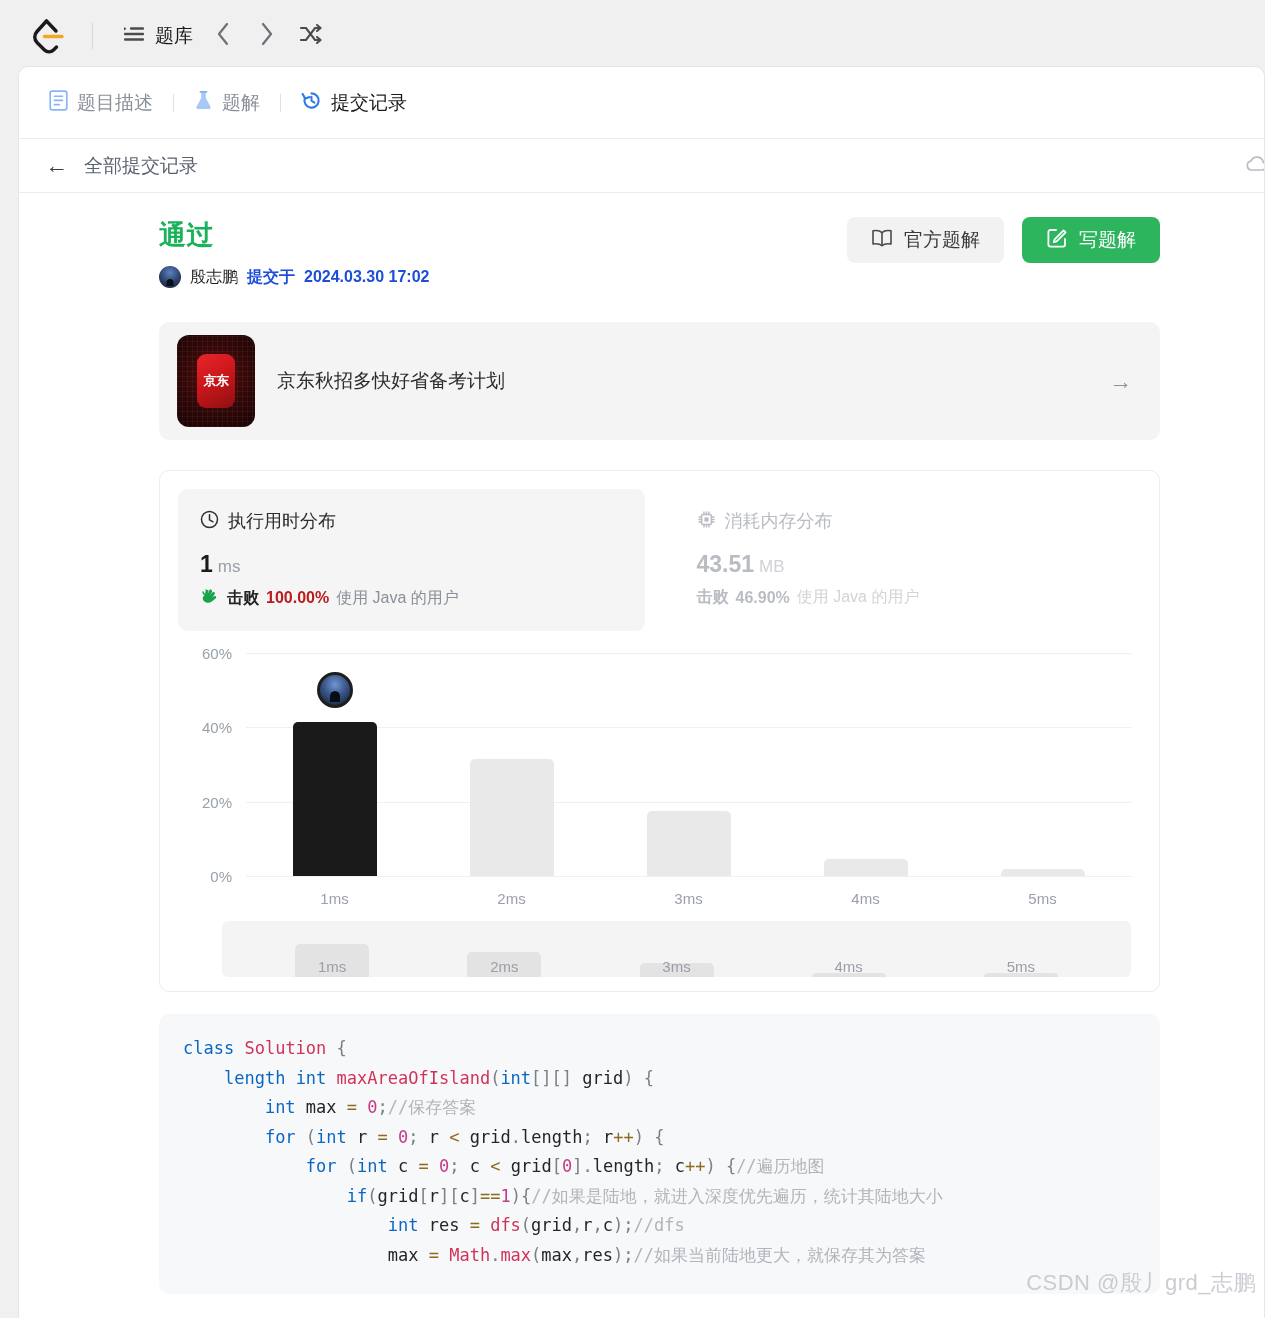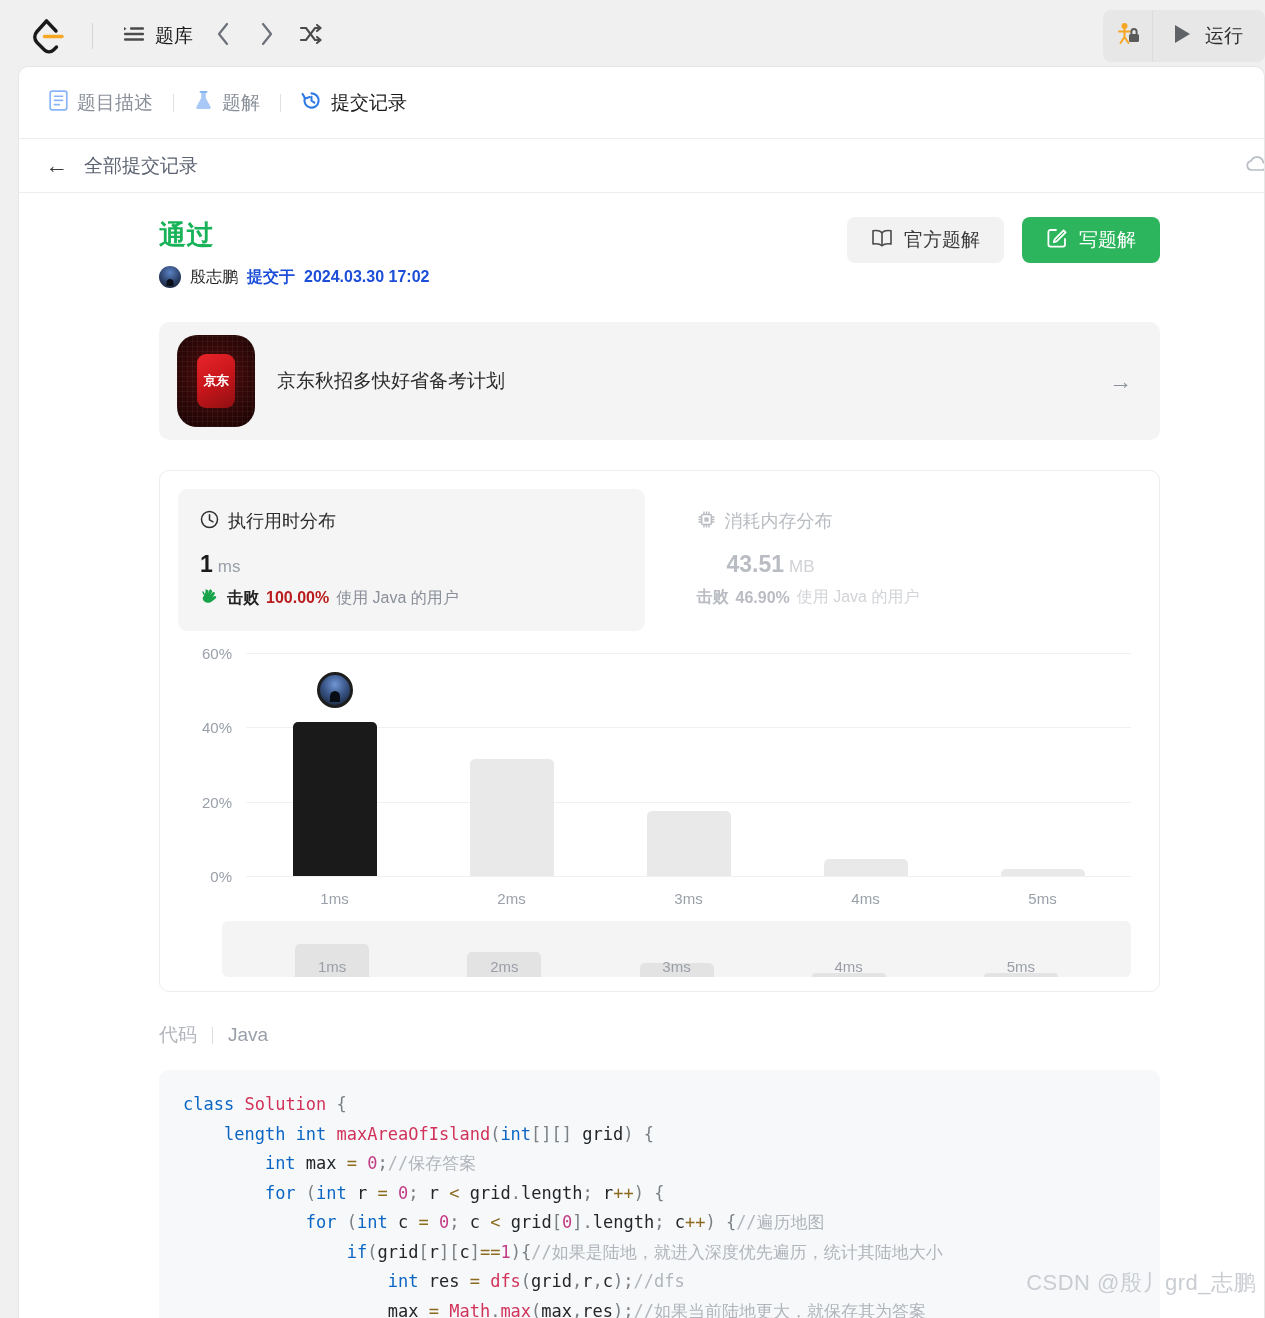--- a/index.html
+++ b/index.html
@@ -115,21 +115,21 @@
   .btn-ghost { background: #f2f2f2; color: #3b3b3b; }
   .btn-green { background: #2db55d; color: #ffffff; }
 
   
   .promo {
     margin-top: 34px; height: 118px; background: #f4f4f5;
     border-radius: 10px; display: flex; align-items: center;
     padding: 0 28px 0 18px; cursor: pointer;
   }
   .promo-thumb {
-    width: 78px; height: 92px; border-radius: 20px; flex: none;
+    width: 78px; height: 92px; border-radius: 12px; flex: none;
     background:
       repeating-linear-gradient(0deg, rgba(255,255,255,.045) 0 1px, transparent 1px 5px),
       repeating-linear-gradient(90deg, rgba(255,255,255,.045) 0 1px, transparent 1px 5px),
       radial-gradient(circle at 50% 45%, #5a0d0d 0%, #300707 55%, #190303 100%);
     display: flex; align-items: center; justify-content: center;
   }
   .promo-badge {
     width: 38px; height: 54px; border-radius: 9px;
     background: linear-gradient(150deg, #e8252a 0%, #c8161b 50%, #8f0f12 100%);
     display: flex; align-items: center; justify-content: center;
@@ -148,21 +148,21 @@
   }
   .stats-top { display: flex; gap: 30px; }
   .stat-box { flex: 1; border-radius: 9px; padding: 20px 22px 22px 22px; }
   .stat-box.sel { background: #f5f5f6; }
   .stat-hdr { display: flex; align-items: center; gap: 9px; }
   .stat-hdr .lbl { font-size: 18px; color: #2e2e2e; }
   .stat-box.dim .stat-hdr .lbl { color: #b9bcc2; }
   .stat-val { margin-top: 18px; font-size: 22px; color: #1b1b1b; }
   .stat-val b { font-size: 23px; font-weight: bold; }
   .stat-val .unit { font-size: 17px; color: #9aa0a9; margin-left: 5px; }
-  .stat-box.dim .stat-val { color: #c2c5cb; margin-left: 30px; }
+  .stat-box.dim .stat-val { color: #c2c5cb; }
   .stat-box.dim .stat-val b { color: #b9bcc2; }
   .stat-box.dim .stat-val .unit { color: #d0d2d6; }
   .stat-beat { margin-top: 9px; display: flex; align-items: center; gap: 7px; font-size: 16px; }
   .stat-beat .t1 { color: #232323; font-weight: bold; }
   .stat-beat .pct { color: #b91c1c; font-weight: bold; }
   .stat-beat .t2 { color: #8a8f99; }
   .stat-box.dim .stat-beat .t1 { color: #b9bcc2; }
   .stat-box.dim .stat-beat .pct { color: #b9bcc2; }
   .stat-box.dim .stat-beat .t2 { color: #d2d4d8; }
 
@@ -279,42 +279,20 @@
         <svg width="24" height="22" viewBox="0 0 24 22">
           <path d="M2 5 H7 L16 17 H21" stroke="#4b4b4b" stroke-width="2.1" fill="none" stroke-linecap="round"></path>
           <path d="M2 17 H7 L16 5 H21" stroke="#4b4b4b" stroke-width="2.1" fill="none" stroke-linecap="round"></path>
           <path d="M18 2 L21.6 5 L18 8" stroke="#4b4b4b" stroke-width="2.1" fill="none" stroke-linecap="round" stroke-linejoin="round"></path>
           <path d="M18 14 L21.6 17 L18 20" stroke="#4b4b4b" stroke-width="2.1" fill="none" stroke-linecap="round" stroke-linejoin="round"></path>
         </svg>
       </span>
     </div>
   </div>
 
-  <div class="topbar-right">
-    <div class="run-group">
-      <div class="debug-cell">
-        <span>
-          <svg width="26" height="26" viewBox="0 0 26 26">
-            <circle cx="9.5" cy="5" r="3" fill="#f5a623"></circle>
-            <path d="M9.5 8 V16 M4 10.5 L15 10.5 M9.5 16 L5.5 22 M9.5 16 L13.5 22" stroke="#f5a623" stroke-width="2" fill="none" stroke-linecap="round"></path>
-            <rect x="14" y="13" width="10" height="8" rx="1.6" fill="#5a5a5a"></rect>
-            <path d="M16.4 13 V10.6 a2.6 2.6 0 0 1 5.2 0 V13" stroke="#5a5a5a" stroke-width="1.9" fill="none"></path>
-          </svg>
-        </span>
-      </div>
-      <div class="run-cell">
-        <span>
-          <svg width="22" height="22" viewBox="0 0 22 22">
-              <path d="M4 2 L19 11 L4 20 Z" fill="#5f6368"></path>
-            </svg>
-        </span>
-        <span class="lbl">运行</span>
-      </div>
-    </div>
-  </div>
 </div>
 
 <div class="panel">
 
   <div class="tabs">
     <div class="tab inactive">
       <span>
         <svg width="19" height="21" viewBox="0 0 19 21">
           <rect x="1.2" y="1.2" width="16.6" height="18.6" rx="2" stroke="#8ab4f8" stroke-width="1.7" fill="none"></rect>
           <rect x="4.6" y="5.4" width="9.8" height="1.7" rx=".8" fill="#8ab4f8"></rect>
@@ -521,25 +499,20 @@
             </div>
             <div class="brush-col">
               <div class="brush-bar" style="height: 8%;">
                 <div class="brush-lbl">5ms</div>
               </div>
             </div>
           </div>
       </div>
     </div>
 
-    <div class="code-hdr">
-      <span class="k">代码</span>
-      <span class="dv"></span>
-      <span class="lang">Java</span>
-    </div>
     <div class="code-box" id="code-box"><span class="kw">class</span> <span class="typ">Solution</span> <span class="pn">{</span>
     <span class="kw">length</span> <span class="kw">int</span> <span class="fn">maxAreaOfIsland</span><span class="pn">(</span><span class="kw">int</span><span class="pn">[</span><span class="pn">]</span><span class="pn">[</span><span class="pn">]</span> <span class="pl">grid</span><span class="pn">)</span> <span class="pn">{</span>
         <span class="kw">int</span> <span class="pl">max</span> <span class="op">=</span> <span class="num">0</span><span class="pn">;</span><span class="cm">//保存答案</span>
         <span class="kw">for</span> <span class="pn">(</span><span class="kw">int</span> <span class="pl">r</span> <span class="op">=</span> <span class="num">0</span><span class="pn">;</span> <span class="pl">r</span> <span class="op">&lt;</span> <span class="pl">grid</span><span class="pn">.</span><span class="pl">length</span><span class="pn">;</span> <span class="pl">r</span><span class="op">++</span><span class="pn">)</span> <span class="pn">{</span>
             <span class="kw">for</span> <span class="pn">(</span><span class="kw">int</span> <span class="pl">c</span> <span class="op">=</span> <span class="num">0</span><span class="pn">;</span> <span class="pl">c</span> <span class="op">&lt;</span> <span class="pl">grid</span><span class="pn">[</span><span class="num">0</span><span class="pn">]</span><span class="pn">.</span><span class="pl">length</span><span class="pn">;</span> <span class="pl">c</span><span class="op">++</span><span class="pn">)</span> <span class="pn">{</span><span class="cm">//遍历地图</span>
                 <span class="kw">if</span><span class="pn">(</span><span class="pl">grid</span><span class="pn">[</span><span class="pl">r</span><span class="pn">]</span><span class="pn">[</span><span class="pl">c</span><span class="pn">]</span><span class="op">==</span><span class="num">1</span><span class="pn">)</span><span class="pn">{</span><span class="cm">//如果是陆地，就进入深度优先遍历，统计其陆地大小</span>
                     <span class="kw">int</span> <span class="pl">res</span> <span class="op">=</span> <span class="fn">dfs</span><span class="pn">(</span><span class="pl">grid</span><span class="pn">,</span><span class="pl">r</span><span class="pn">,</span><span class="pl">c</span><span class="pn">)</span><span class="pn">;</span><span class="cm">//dfs</span>
                     <span class="pl">max</span> <span class="op">=</span> <span class="typ">Math</span><span class="pn">.</span><span class="fn">max</span><span class="pn">(</span><span class="pl">max</span><span class="pn">,</span><span class="pl">res</span><span class="pn">)</span><span class="pn">;</span><span class="cm">//如果当前陆地更大，就保存其为答案</span></div>
 
   </div>

